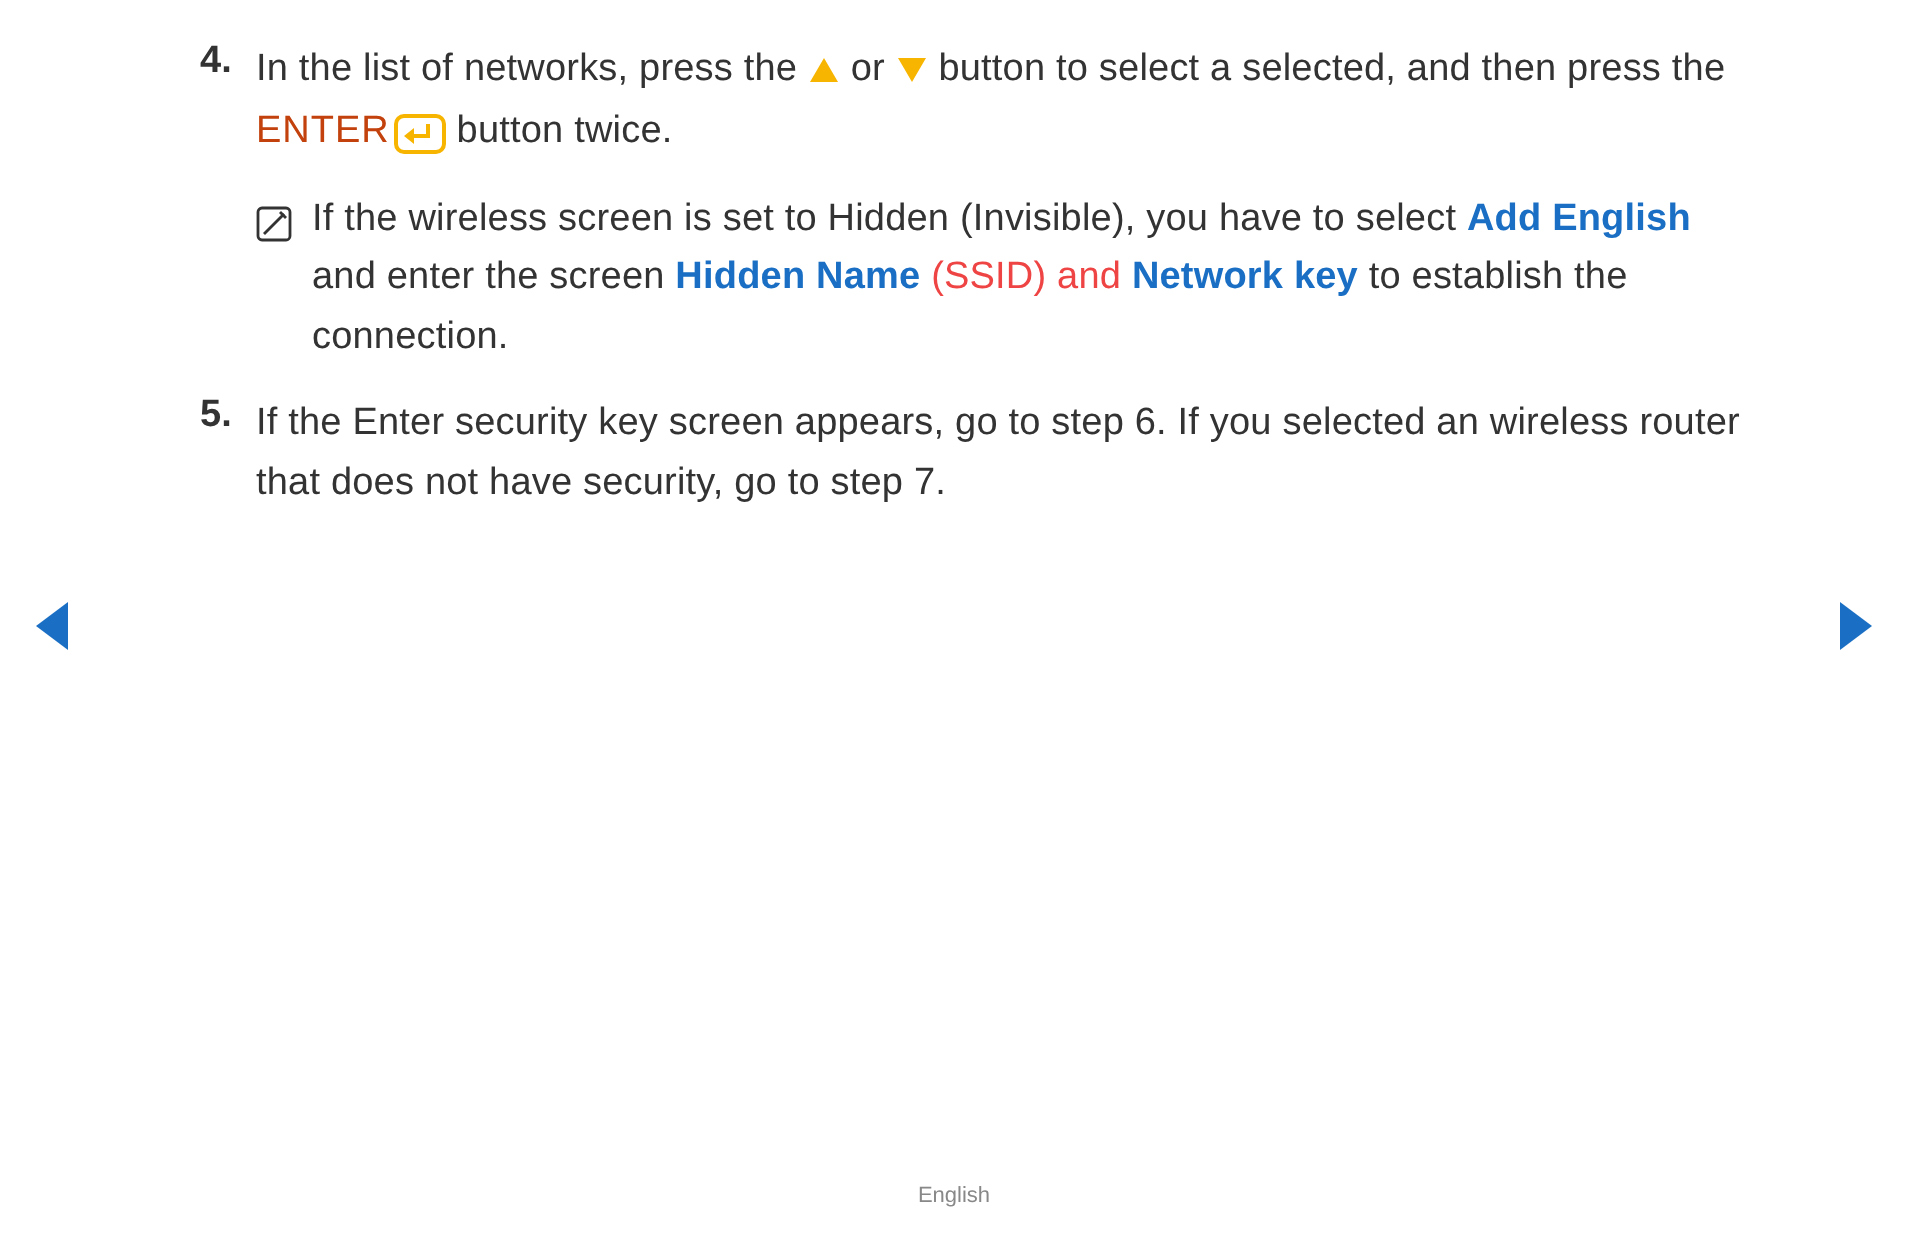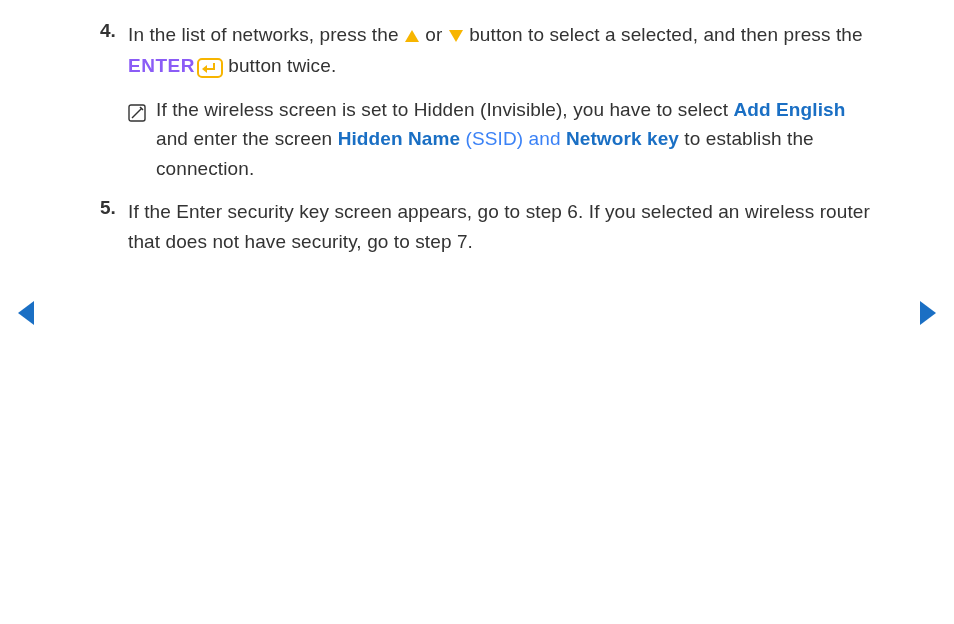--- a/index.html
+++ b/index.html
@@ -6,26 +6,26 @@
   html, body { width: 954px; height: 624px; background: #fff; font-family: Arial, Helvetica, sans-serif; }
   .page { position: relative; width: 954px; height: 624px; }
   .content { position: absolute; left: 100px; top: 20px; width: 770px; }
   .item { display: flex; margin-bottom: 14px; }
   .num { width: 28px; flex: 0 0 28px; font-weight: bold; font-size: 19px; color: #333; }
   .body { flex: 1; font-size: 19px; line-height: 1.55; color: #333; letter-spacing: 0.1px; }
   .note-row { display: flex; margin-top: 12px; margin-left: 0px; }
   .note-icon { width: 28px; flex: 0 0 28px; padding-top: 4px; }
   .note-body { flex: 1; font-size: 19px; line-height: 1.55; color: #333; }
   .link { color: #1a6fc4; font-weight: bold; }
-  .enter-label { color: #8b5cf6; font-weight: bold; letter-spacing: 0.5px; }
+  .enter-label { color: #c2410c; font-weight: normal; letter-spacing: 0.5px; }
   .tri-up, .tri-down, .enter-icon, .note-svg { display: inline-block; vertical-align: -2px; }
   .footer { position: absolute; bottom: 20px; left: 0; width: 954px; text-align: center; font-size: 11px; color: #888; }
   .nav-prev { position: absolute; left: 16px; top: 300px; cursor: pointer; }
   .nav-next { position: absolute; right: 16px; top: 300px; cursor: pointer; }
-  .ssid-label { color: #3b82f6; }
+  .ssid-label { color: #ef4444; }
 </style>
 </head>
 <body>
 
 <div class="page">
 
   <div class="content">
 
     <div class="item">
       <div class="num">4.</div>
@@ -67,14 +67,15 @@
     <svg width="20" height="26">
         <polygon points="18,1 18,25 2,13" fill="#1a6fc4"></polygon>
       </svg>
   </div>
   <div class="nav-next">
     <svg width="20" height="26">
         <polygon points="2,1 2,25 18,13" fill="#1a6fc4"></polygon>
       </svg>
   </div>
 
+  <div class="footer">English</div>
 
 </div>
 
 </body></html>

